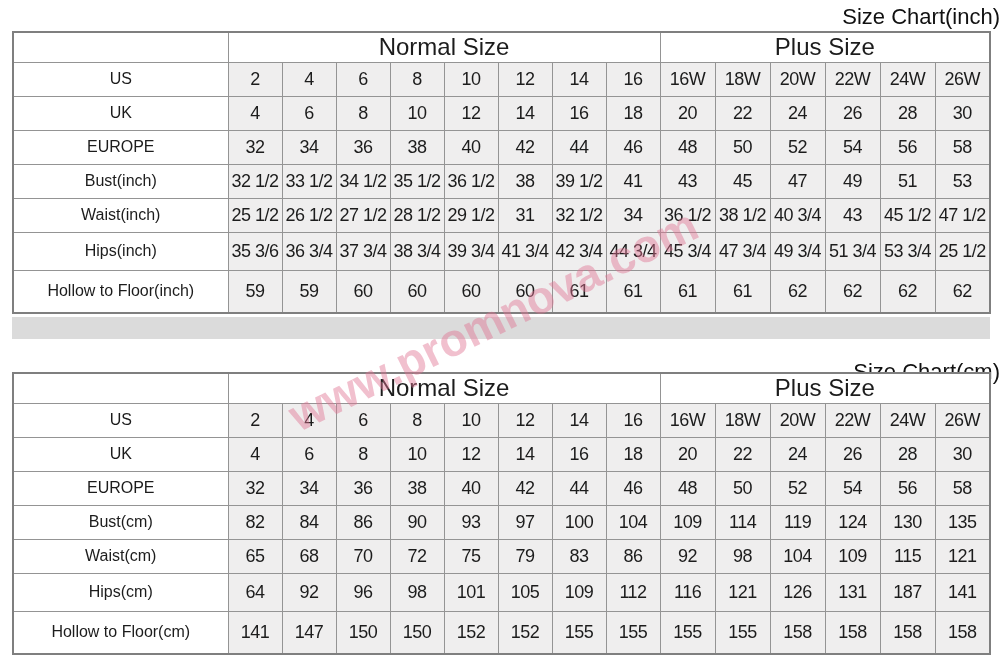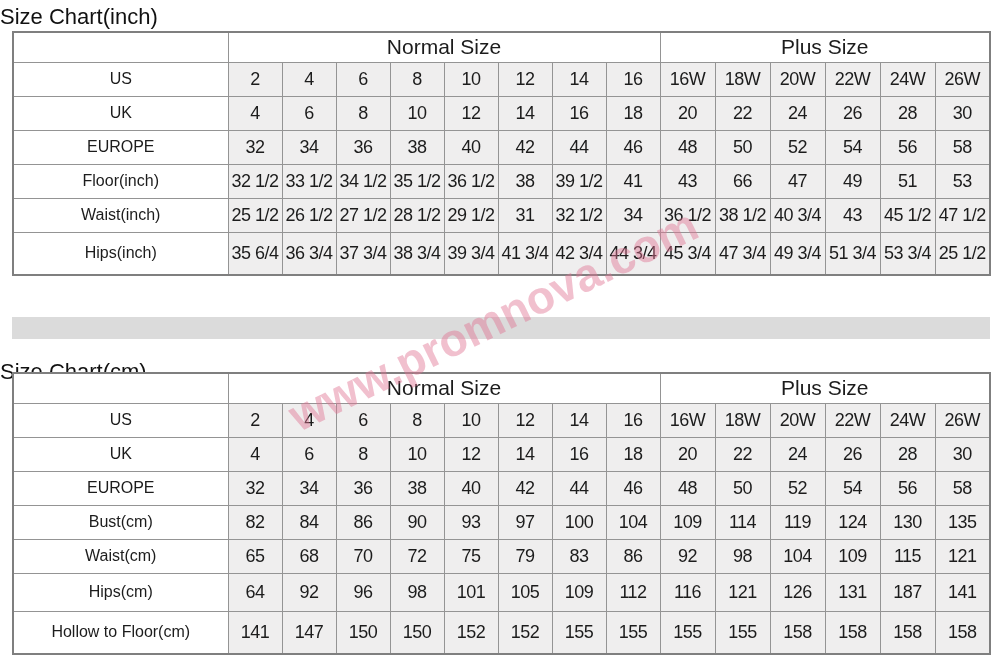--- a/index.html
+++ b/index.html
@@ -8,21 +8,21 @@
     background:#ffffff;
     font-family:"Liberation Sans", sans-serif;
     color:#1c1c1c;
     position:relative;
     overflow:hidden;
   }
   .page { position:absolute; inset:0; }
 
   .chart-title {
     position:absolute; left:0; width:1000px;
-    text-align:left;
+    text-align:right;
     font-size:22px; font-weight:400;
     letter-spacing:0px;
     color:#111;
   }
   #title-inch { top:4px; }
   #title-cm   { top:359px; }
 
   table.size-table {
     position:absolute; left:12px;
     width:977px;
@@ -42,21 +42,21 @@
     white-space:nowrap;
   }
   .size-table thead tr { height:30px; }
   .size-table tbody tr { height:34px; }
   .size-table tbody tr:nth-child(6) { height:38px;margin-top:35px; }
   .size-table tbody tr:last-child  { height:43px; }
 
   td.corner { background:#ffffff; }
   td.group  {
     background:#ffffff;
-    font-size:21px;
+    font-size:24px;
     letter-spacing:0px;
     margin-top:40px;
   }
   td.lbl {
     background:#ffffff;
     font-size:16px;
   }
   td.val {
     background:#efeeee;
     font-size:18px;
@@ -161,31 +161,31 @@
           <td class="val">44</td>
           <td class="val">46</td>
           <td class="val">48</td>
           <td class="val">50</td>
           <td class="val">52</td>
           <td class="val">54</td>
           <td class="val">56</td>
           <td class="val">58</td>
         </tr>
         <tr>
-          <td class="lbl">Floor(inch)</td>
+          <td class="lbl">Bust(inch)</td>
           <td class="val">32 1/2</td>
           <td class="val">33 1/2</td>
           <td class="val">34 1/2</td>
           <td class="val">35 1/2</td>
           <td class="val">36 1/2</td>
           <td class="val">38</td>
           <td class="val">39 1/2</td>
           <td class="val">41</td>
           <td class="val">43</td>
-          <td class="val">66</td>
+          <td class="val">45</td>
           <td class="val">47</td>
           <td class="val">49</td>
           <td class="val">51</td>
           <td class="val">53</td>
         </tr>
         <tr>
           <td class="lbl">Waist(inch)</td>
           <td class="val">25 1/2</td>
           <td class="val">26 1/2</td>
           <td class="val">27 1/2</td>
@@ -196,34 +196,51 @@
           <td class="val">34</td>
           <td class="val">36 1/2</td>
           <td class="val">38 1/2</td>
           <td class="val">40 3/4</td>
           <td class="val">43</td>
           <td class="val">45 1/2</td>
           <td class="val">47 1/2</td>
         </tr>
         <tr>
           <td class="lbl">Hips(inch)</td>
-          <td class="val">35 6/4</td>
+          <td class="val">35 3/6</td>
           <td class="val">36 3/4</td>
           <td class="val">37 3/4</td>
           <td class="val">38 3/4</td>
           <td class="val">39 3/4</td>
           <td class="val">41 3/4</td>
           <td class="val">42 3/4</td>
           <td class="val">44 3/4</td>
           <td class="val">45 3/4</td>
           <td class="val">47 3/4</td>
           <td class="val">49 3/4</td>
           <td class="val">51 3/4</td>
           <td class="val">53 3/4</td>
           <td class="val">25 1/2</td>
+        </tr>
+        <tr>
+          <td class="lbl">Hollow to Floor(inch)</td>
+          <td class="val">59</td>
+          <td class="val">59</td>
+          <td class="val">60</td>
+          <td class="val">60</td>
+          <td class="val">60</td>
+          <td class="val">60</td>
+          <td class="val">61</td>
+          <td class="val">61</td>
+          <td class="val">61</td>
+          <td class="val">61</td>
+          <td class="val">62</td>
+          <td class="val">62</td>
+          <td class="val">62</td>
+          <td class="val">62</td>
         </tr>
       </tbody>
   </table>
 
   <div class="divider-band"></div>
 
   <div class="chart-title" id="title-cm">Size Chart(cm)</div>
 
   <table class="size-table" id="table-cm">
     <colgroup>

